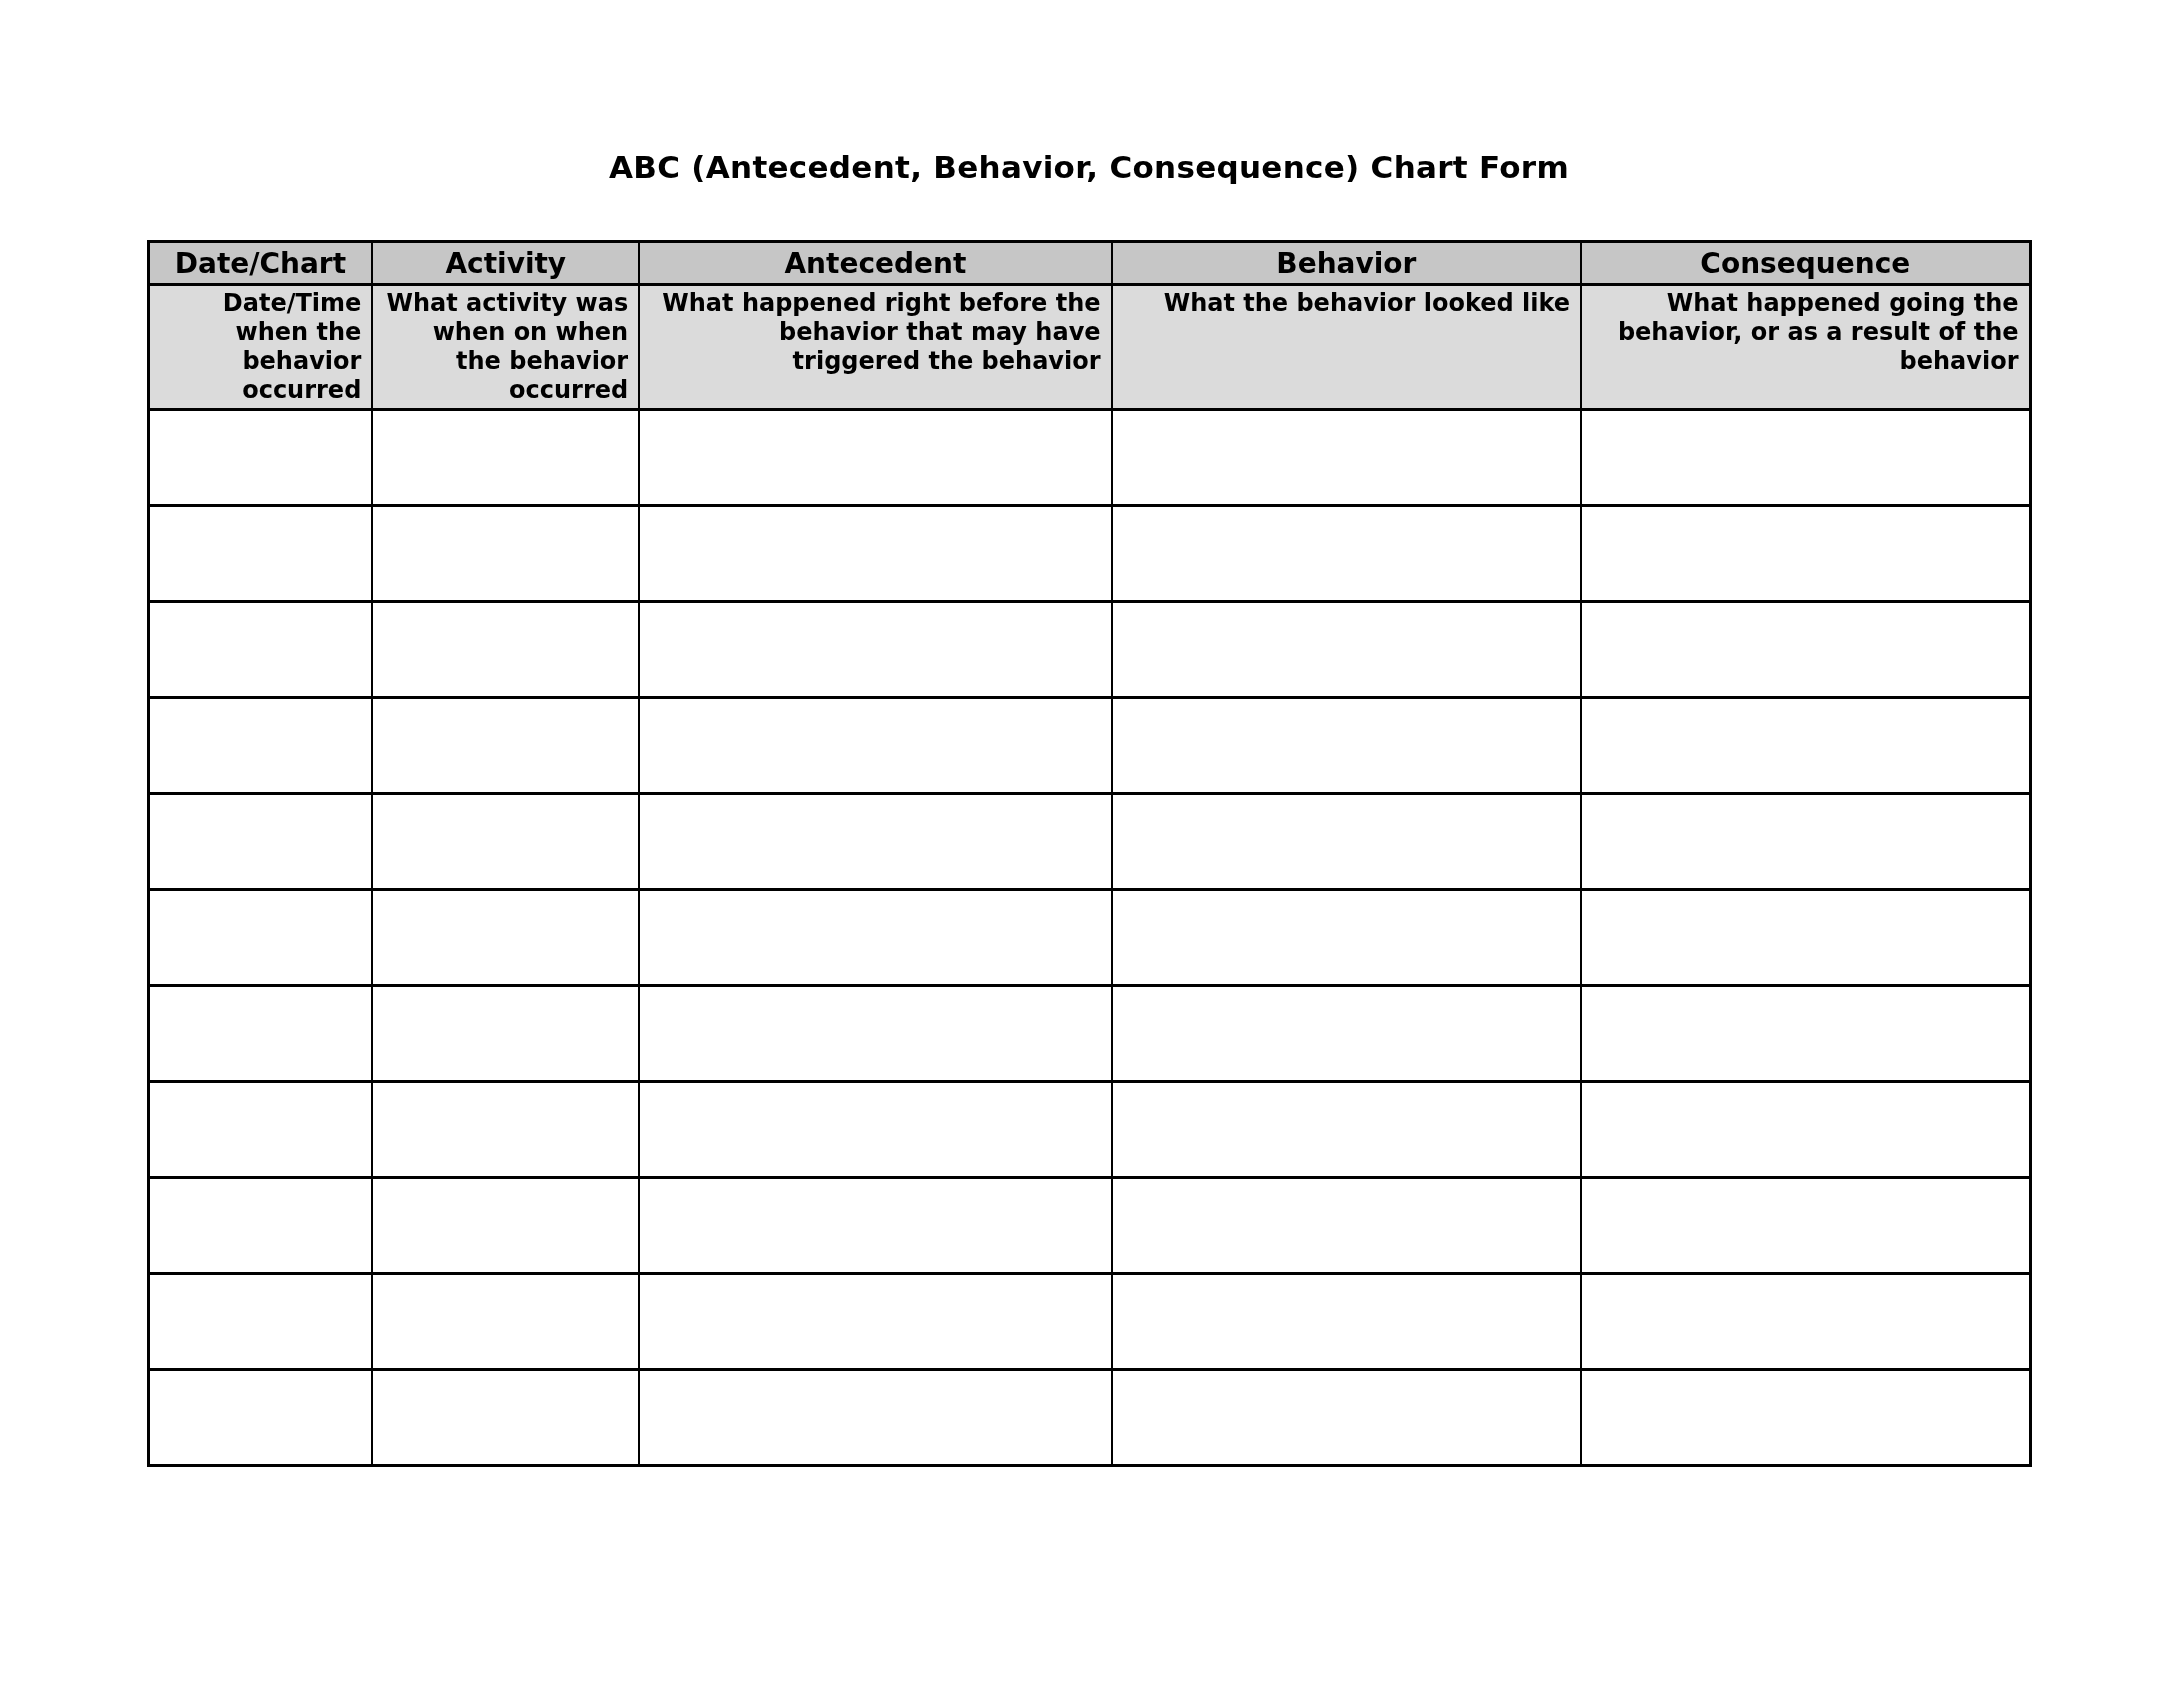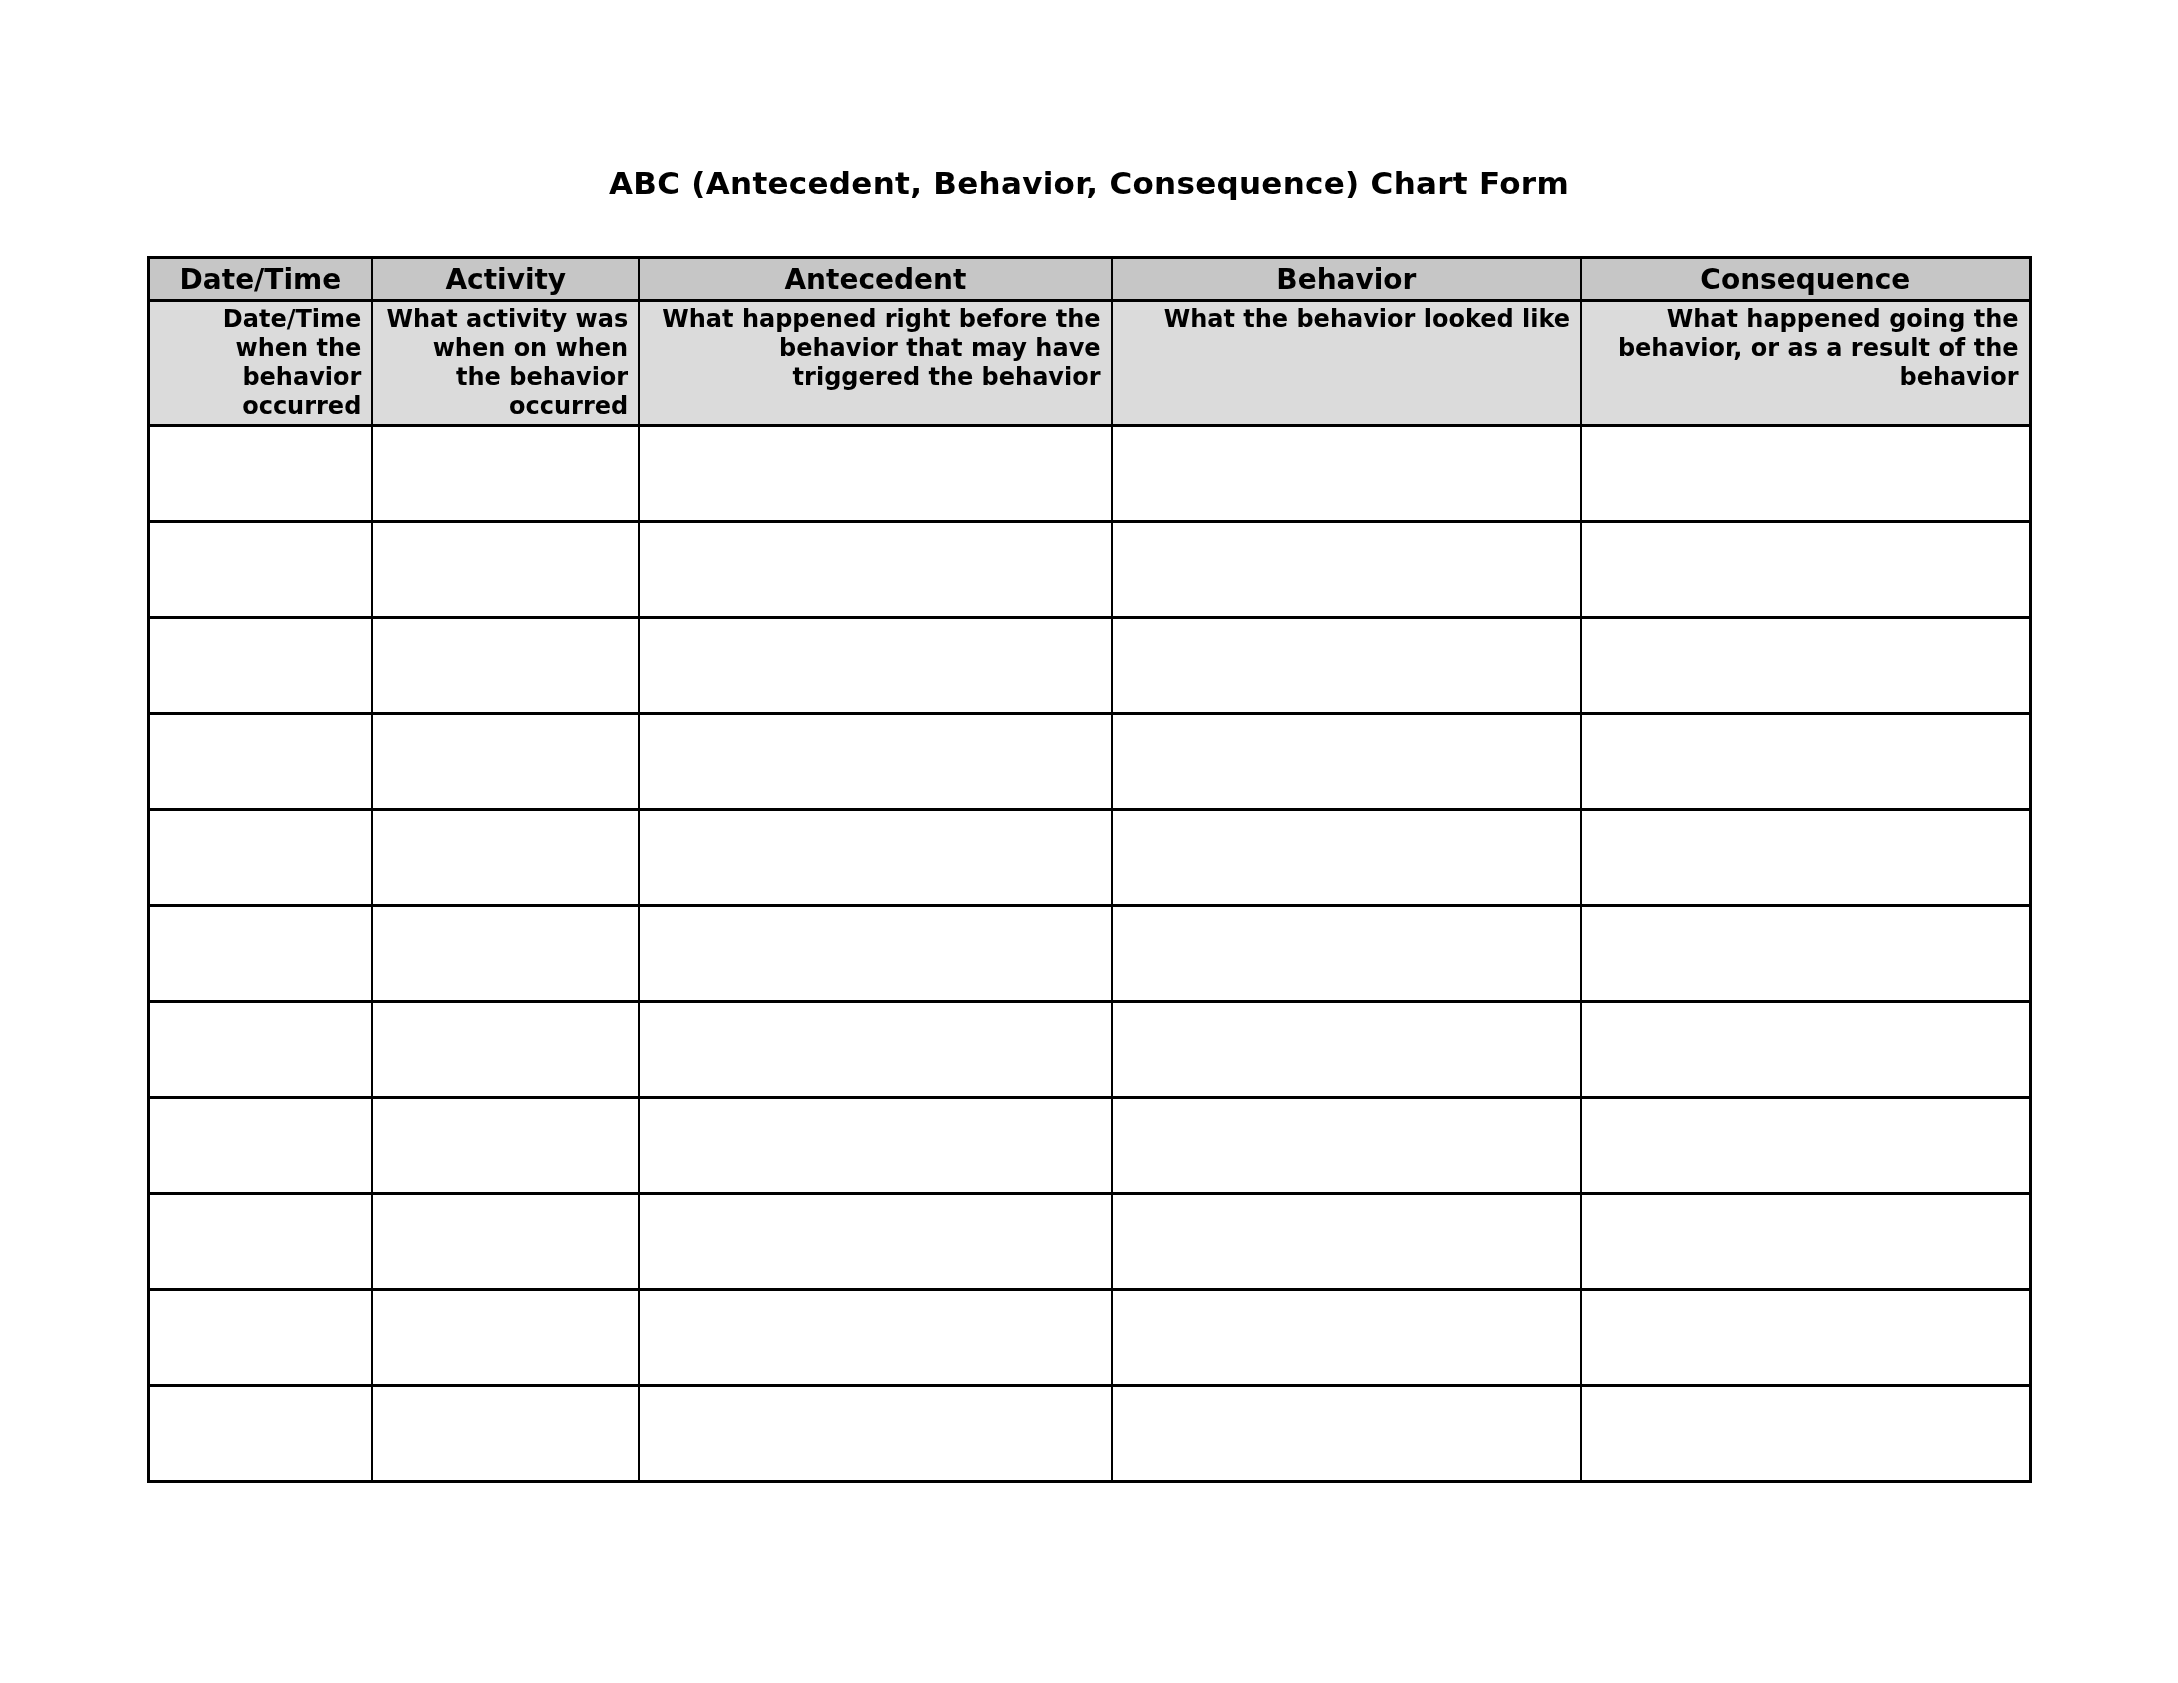--- a/index.html
+++ b/index.html
@@ -11,21 +11,21 @@
     position: relative;
     width: 2178px;
     height: 1683px;
     background: var(--page-bg, #ffffff);
     font-family: "DejaVu Sans", "Liberation Sans", sans-serif;
     font-weight: bold;
     color: #000000;
     overflow: hidden;
   }
   h1.title {
-    margin: 16px;
+    margin: 0;
     padding-top: 149px;
     text-align: center;
     font-size: 31px;
     letter-spacing: 0.3px;
   }
   table.abc {
     width: 1885px;
     margin: 55px auto 0 auto;
     border-collapse: collapse;
     table-layout: fixed;
@@ -82,21 +82,21 @@
   <table class="abc">
     <colgroup>
       <col class="c-datetime">
       <col class="c-activity">
       <col class="c-antecedent">
       <col class="c-behavior">
       <col class="c-consequence">
     </colgroup>
     <thead>
       <tr class="header-row">
-        <th>Date/Time</th>
+        <th>Date/Chart</th>
         <th>Activity</th>
         <th>Antecedent</th>
         <th>Behavior</th>
         <th>Consequence</th>
       </tr>
       <tr class="desc-row">
         <td>Date/Time when the behavior occurred</td>
         <td>What activity was when on when the behavior occurred</td>
         <td>
           <span>What happened right before the behavior that </span><span class="underline">may</span><span> have triggered the behavior</span>

